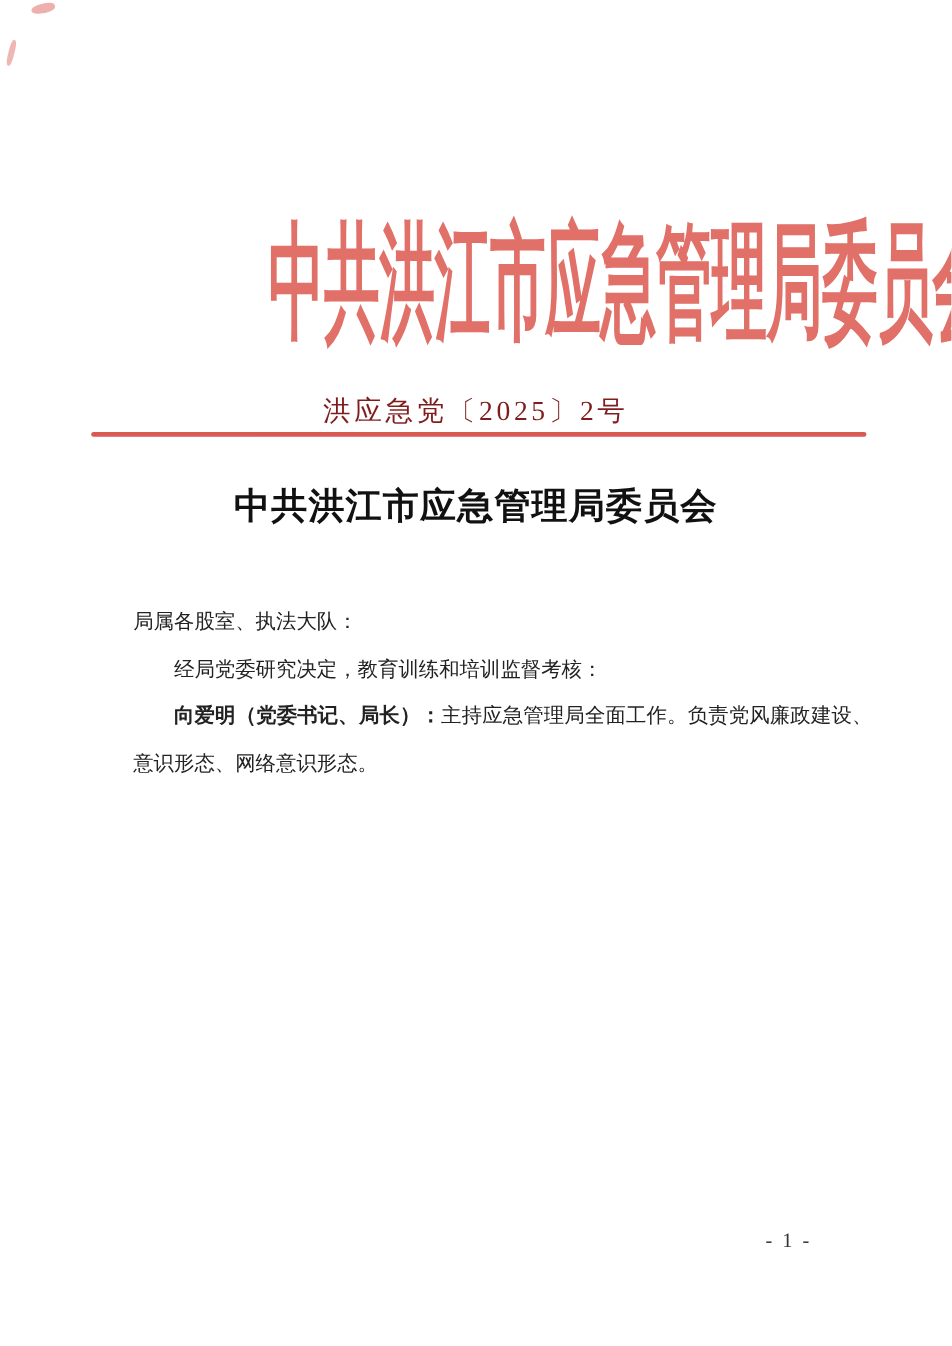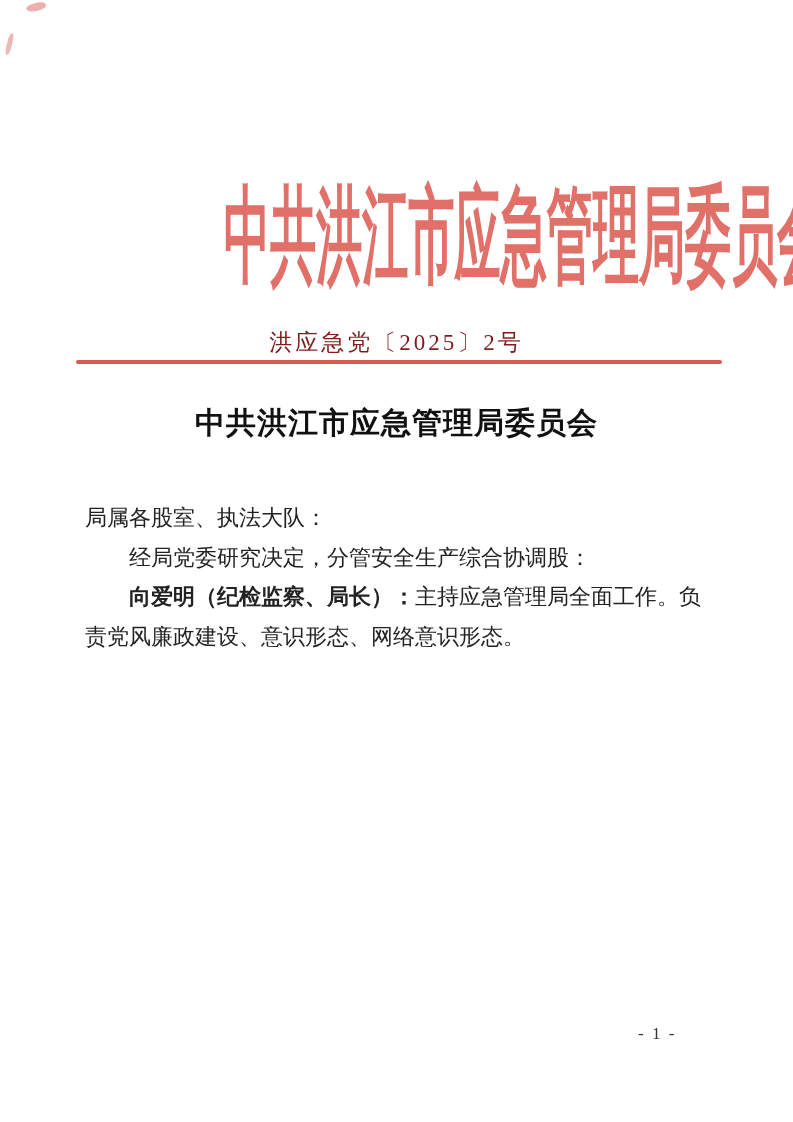--- a/index.html
+++ b/index.html
@@ -60,23 +60,23 @@
     position: absolute; top: 403px; left: 0;
     width: 100%;
     text-align: center;
     font-size: 30px;
     font-weight: bold;
     line-height: 39px;
     letter-spacing: 1px;
     color: var(--title-black, #111111);
   }
   .body-text {
-    position: absolute; top: 498px; left: 85px;
+    position: absolute; top: 498px; left: 111px;
     width: 616px;
-    font-size: 22px;
+    font-size: 17px;
     line-height: 39.5px;
     text-align: justify;
     text-justify: inter-ideograph;
   }
   .body-text p { margin: 0; text-indent: 2em; }
   .body-text p.no-indent { text-indent: 0; }
   .b { font-weight: bold; }
   .page-number {
     position: absolute; top: 1024px; left: 638px;
     font-size: 17px;
@@ -97,19 +97,19 @@
   <div class="doc-number">洪应急党〔2025〕2号</div>
 
   <div class="red-line"></div>
 
   <div class="doc-title">
     <div>中共洪江市应急管理局委员会</div>
   </div>
 
   <div class="body-text">
     <p class="no-indent">局属各股室、执法大队：</p>
-    <p><span class="b"></span><span>经局党委研究决定，分管安全生产综合协调股：</span></p>
-    <p><span class="b">向爱明（纪检监察、局长）：</span><span>主持应急管理局全面工作。负责党风廉政建设、意识形态、网络意识形态。</span></p>
+    <p><span class="b"></span><span>经局党委研究决定，教育训练和培训监督考核：</span></p>
+    <p><span class="b">向爱明（党委书记、局长）：</span><span>主持应急管理局全面工作。负责党风廉政建设、意识形态、网络意识形态。</span></p>
   </div>
 
   <div class="page-number">- 1 -</div>
 
 </div>
 
 </body></html>

